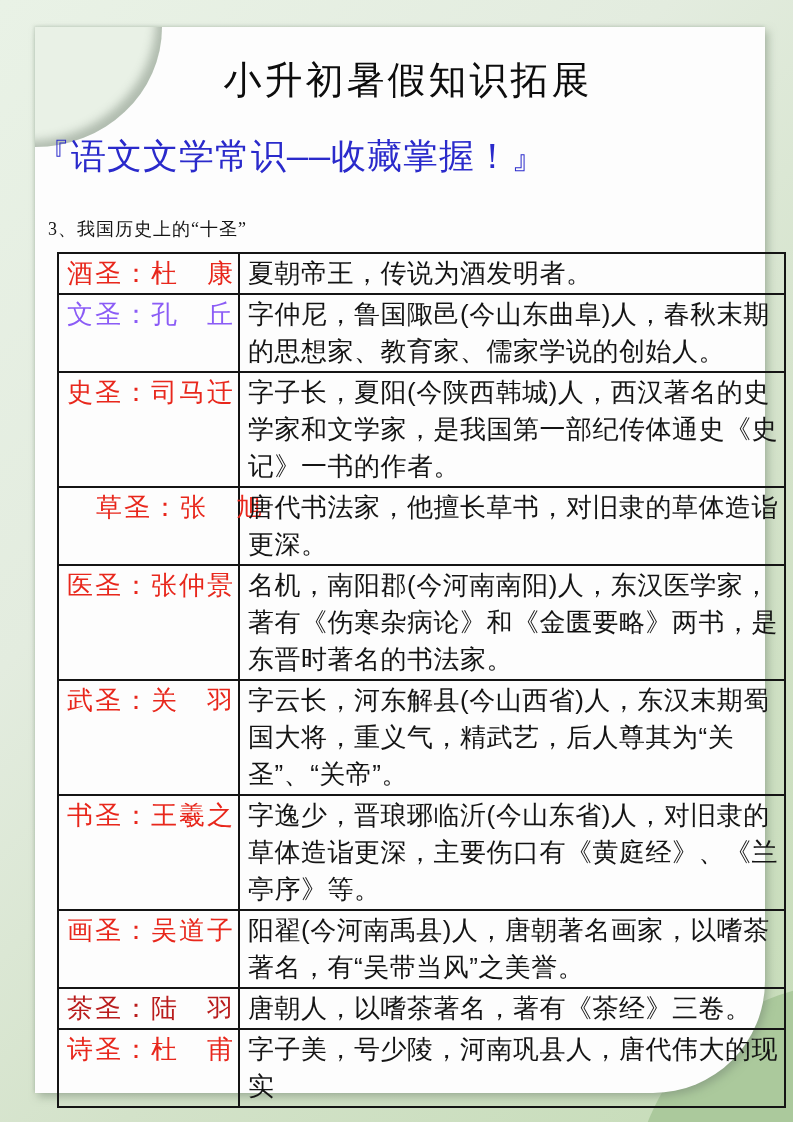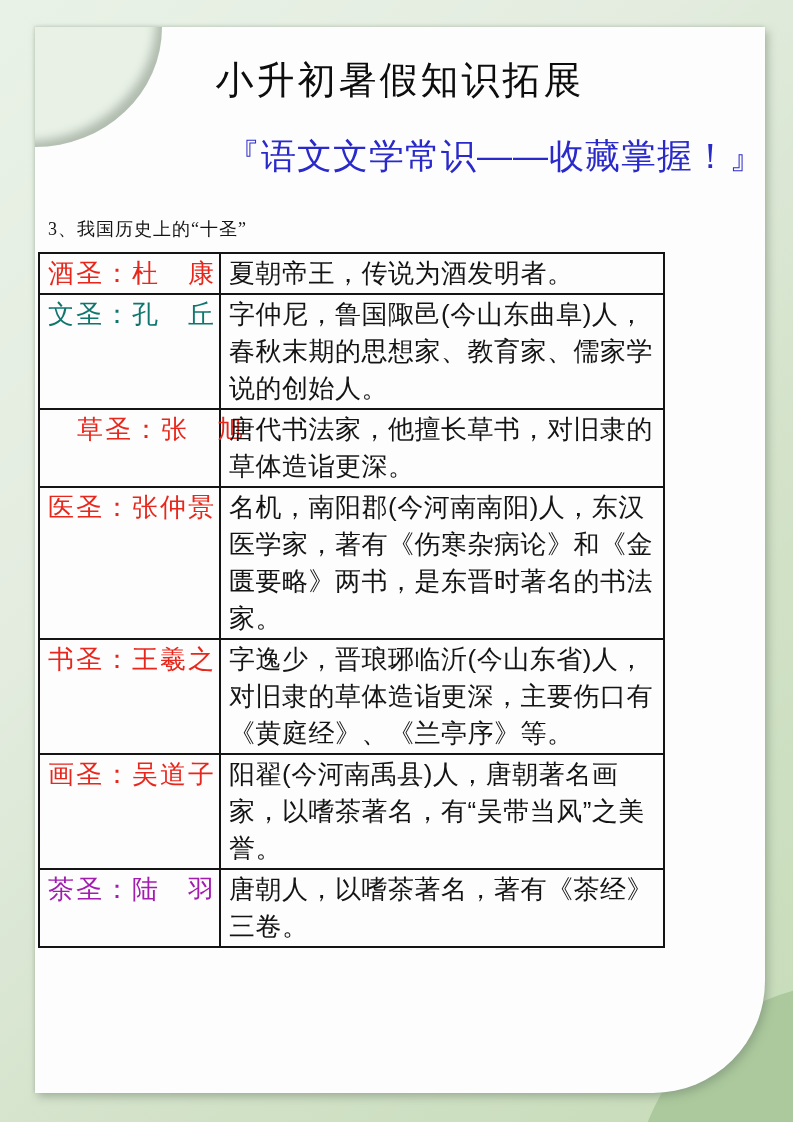--- a/index.html
+++ b/index.html
@@ -19,34 +19,34 @@
   }
   .notch{
     position:absolute;left:35px;top:27px;width:127px;height:120px;
     background:#e9f1e6;border-bottom-right-radius:100%;
     box-shadow:inset -8px -8px 10px -2px rgba(108,124,108,.45);
   }
   .content{position:absolute;left:35px;top:27px;width:730px;height:1066px;}
   .title{
     position:absolute;left:0;top:28px;width:100%;text-align:center;
     font-family:"Liberation Serif","DejaVu Serif",serif;
-    font-size:38px;color:#0d0d0d;letter-spacing:3px;white-space:nowrap;
+    font-size:38px;color:#0d0d0d;letter-spacing:3px;white-space:nowrap;padding-left:8px;
   }
   .subtitle{
-    position:absolute;left:0;top:106px;width:100%;text-align:right;
-    font-family:Liberation Sans, sans-serif;
+    position:absolute;left:0;top:106px;width:100%;text-align:left;
+    font-family:Liberation Mono, monospace;
     font-size:35px;letter-spacing:1px;white-space:nowrap;
   }
   .section-heading{
     position:absolute;left:13px;top:190px;
     font-family:"Liberation Serif","DejaVu Serif",serif;
     font-size:18px;color:#141414;letter-spacing:1px;
   }
   table.sages{
-    position:absolute;left:3px;top:225px;width:627px;
+    position:absolute;left:22px;top:225px;width:729px;
     border-collapse:collapse;table-layout:fixed;
   }
   table.sages td{
     border:2px solid #141414;vertical-align:top;
     font-size:26px;line-height:37px;padding:1px 4px 1px 8px;
     color:#141414;
   }
   td.label-cell{width:167px;letter-spacing:2px;white-space:nowrap;font-weight:500;}
   td.desc-cell{letter-spacing:0.5px;border-radius:13px;}
 </style>
@@ -61,38 +61,50 @@
   <div class="title">小升初暑假知识拓展</div>
   <div class="subtitle" style="color: rgb(42, 42, 203);">『语文文学常识——收藏掌握！』</div>
   <div class="section-heading">3、我国历史上的“十圣”</div>
   <table class="sages">
     <tbody>
         <tr>
           <td class="label-cell" style="color: rgb(232, 39, 28);">酒圣：杜　康</td>
           <td class="desc-cell">夏朝帝王，传说为酒发明者。</td>
         </tr>
         <tr>
-          <td class="label-cell" style="color: #0f766e;">文圣：孔　丘</td>
+          <td class="label-cell" style="color: #8b5cf6;">文圣：孔　丘</td>
           <td class="desc-cell">字仲尼，鲁国陬邑(今山东曲阜)人，春秋末期的思想家、教育家、儒家学说的创始人。</td>
+        </tr>
+        <tr>
+          <td class="label-cell" style="color: rgb(232, 39, 28);">史圣：司马迁</td>
+          <td class="desc-cell">字子长，夏阳(今陕西韩城)人，西汉著名的史学家和文学家，是我国第一部纪传体通史《史记》一书的作者。</td>
         </tr>
         <tr>
           <td class="label-cell" style="color: rgb(232, 39, 28); padding-left: 37px;">草圣：张　旭</td>
           <td class="desc-cell">唐代书法家，他擅长草书，对旧隶的草体造诣更深。</td>
         </tr>
         <tr>
           <td class="label-cell" style="color: rgb(232, 39, 28); border-radius: 31px;">医圣：张仲景</td>
           <td class="desc-cell">名机，南阳郡(今河南南阳)人，东汉医学家，著有《伤寒杂病论》和《金匮要略》两书，是东晋时著名的书法家。</td>
         </tr>
         <tr>
+          <td class="label-cell" style="color: rgb(232, 39, 28);">武圣：关　羽</td>
+          <td class="desc-cell">字云长，河东解县(今山西省)人，东汉末期蜀国大将，重义气，精武艺，后人尊其为“关圣”、“关帝”。</td>
+        </tr>
+        <tr>
           <td class="label-cell" style="color: rgb(232, 39, 28);">书圣：王羲之</td>
           <td class="desc-cell">字逸少，晋琅琊临沂(今山东省)人，对旧隶的草体造诣更深，主要伤口有《黄庭经》、《兰亭序》等。</td>
         </tr>
         <tr>
           <td class="label-cell" style="color: rgb(232, 39, 28); margin-top: 28px;">画圣：吴道子</td>
           <td class="desc-cell">阳翟(今河南禹县)人，唐朝著名画家，以嗜茶著名，有“吴带当风”之美誉。</td>
         </tr>
         <tr>
-          <td class="label-cell" style="color: #a21caf; margin-top: 28px;">茶圣：陆　羽</td>
+          <td class="label-cell" style="color: #b91c1c; margin-top: 28px;">茶圣：陆　羽</td>
           <td class="desc-cell">唐朝人，以嗜茶著名，著有《茶经》三卷。</td>
+        </tr>
+        <tr>
+          <td class="label-cell" style="color: rgb(232, 39, 28);">诗圣：杜　甫</td>
+          <td class="desc-cell">字子美，号少陵，河南巩县人，唐代伟大的现实</td>
         </tr>
       </tbody>
   </table>
 </div>
 
 </body></html>

